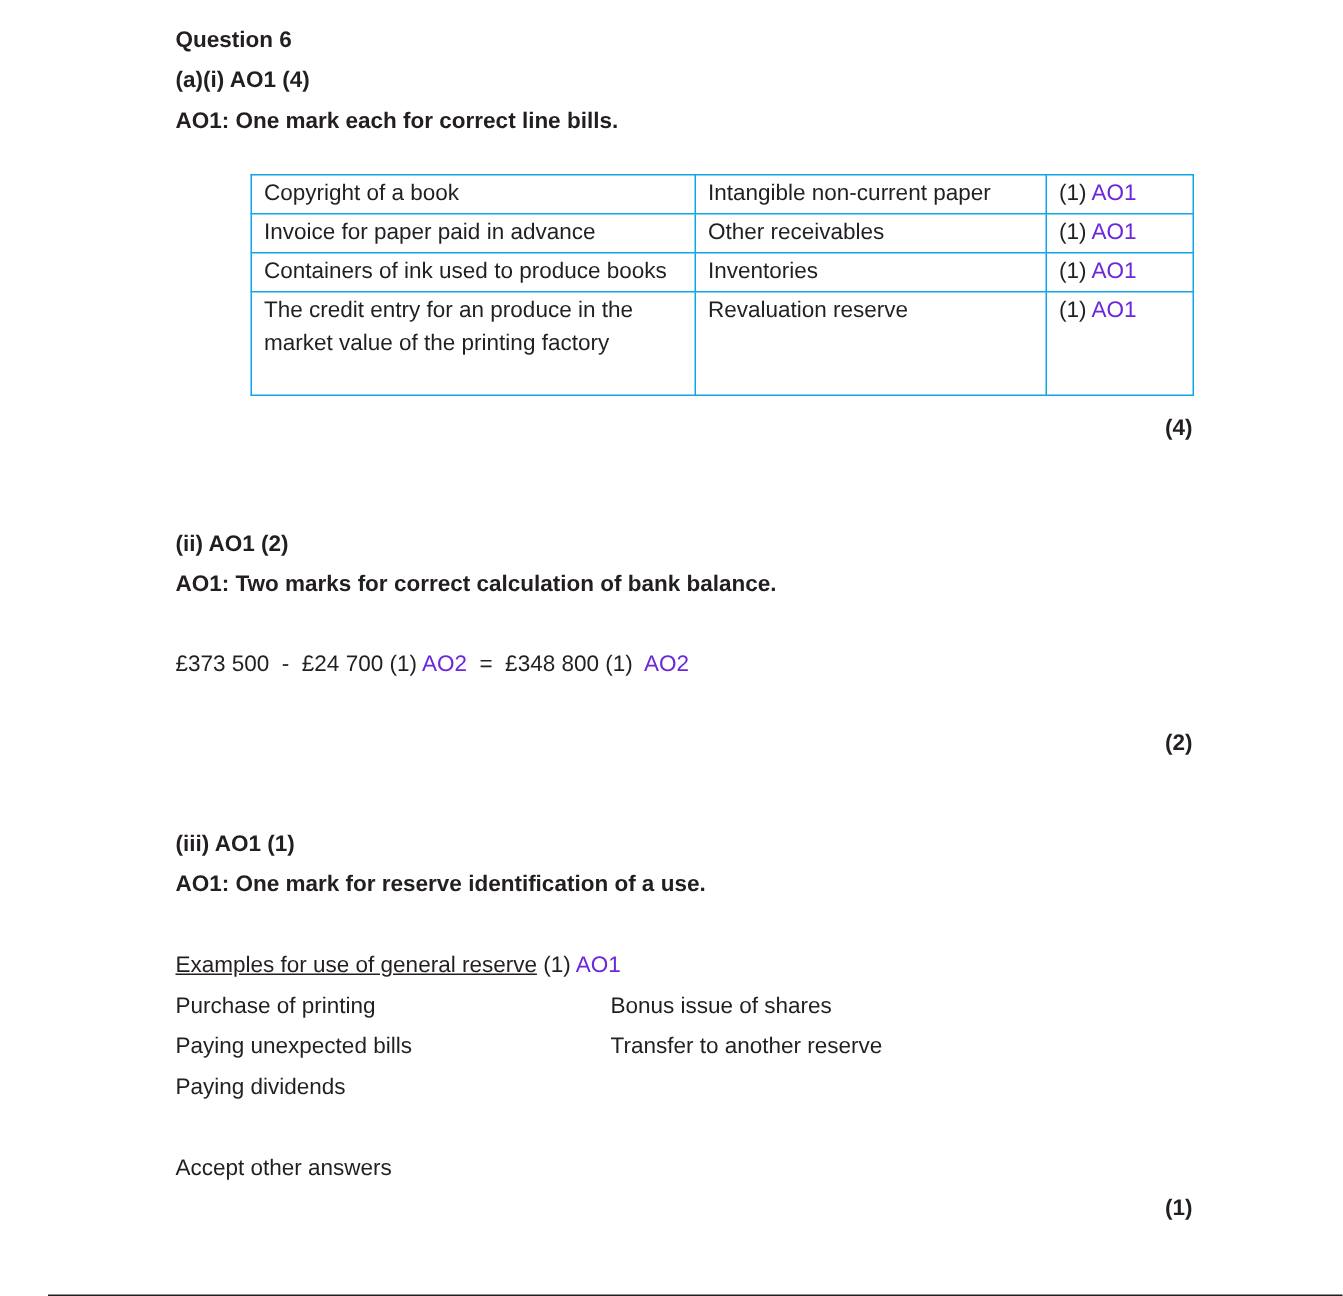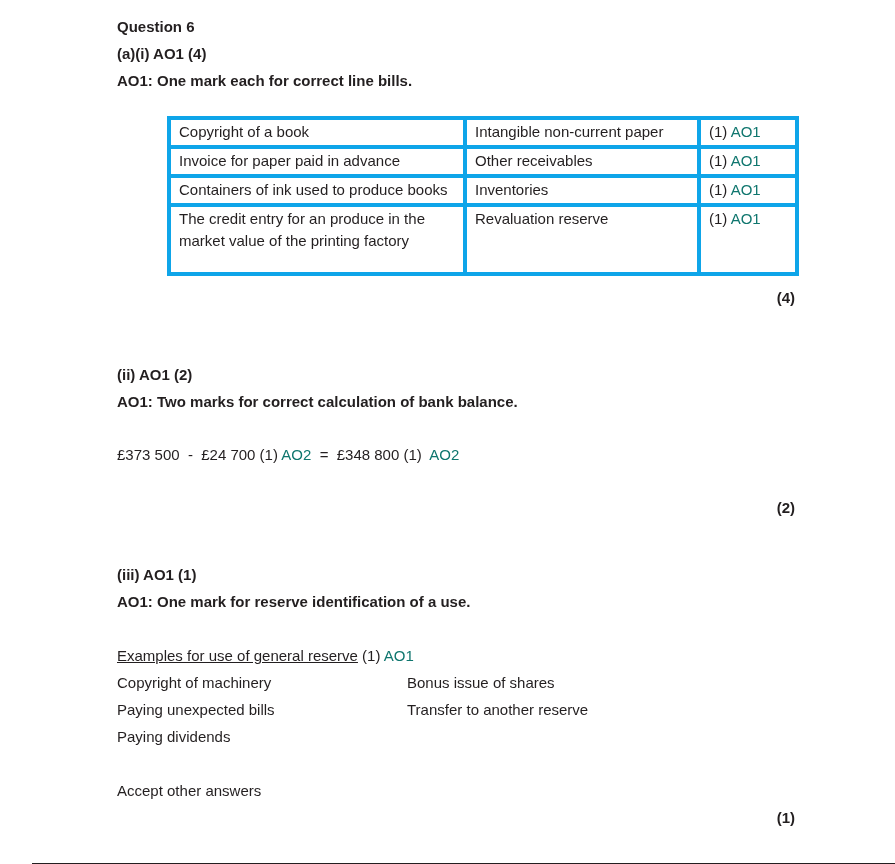--- a/index.html
+++ b/index.html
@@ -14,31 +14,31 @@
     height:864px;
     background:#ffffff;
     border-right:1px solid #231f20;
     border-bottom:1px solid #231f20;
     overflow:hidden;
     margin-left:32px;
   }
   .content { padding:13px 0 0 85px; width:764px; }
   .heading { font-size:15px; font-weight:bold; line-height:27px; }
   .line { font-size:15px; line-height:27px; }
-  .red { color:#0f766e; }
+  .red { color:#6d28d9; }
   .pre { white-space:pre-wrap; }
 
   table.answers {
     border-collapse:collapse;
     margin:22px 0 0 50px;
     table-layout:fixed;
     width:628px;
   }
   table.answers td {
-    border:4px solid #0ea5e9;
+    border:1px solid #0ea5e9;
     vertical-align:top;
     padding:1px 8px 2px 8px;
     font-size:15px;
     line-height:22px;
   }
   td.col-item   { width:296px; }
   td.col-answer { width:234px; }
   td.col-mark   { width:98px; white-space:nowrap; }
   tr.row-tall td { height:69px; }
 
@@ -107,21 +107,21 @@
 
     <div class="marks-right mt26">(2)</div>
 
     <div class="heading mt40">(iii) AO1 (1)</div>
     <div class="heading">AO1: One mark for reserve identification of a use.</div>
 
     <div class="examples-heading-line pre mt27"><span class="underlined">Examples for use of general reserve</span><span> (1) </span><span class="red">AO1</span></div>
 
     <div class="examples-cols">
       <div class="examples-col1">
-        <div>Copyright of machinery</div>
+        <div>Purchase of printing</div>
         <div>Paying unexpected bills</div>
         <div>Paying dividends</div>
       </div>
       <div class="examples-col2">
         <div>Bonus issue of shares</div>
         <div>Transfer to another reserve</div>
       </div>
     </div>
 
     <div class="line mt27">Accept other answers</div>

